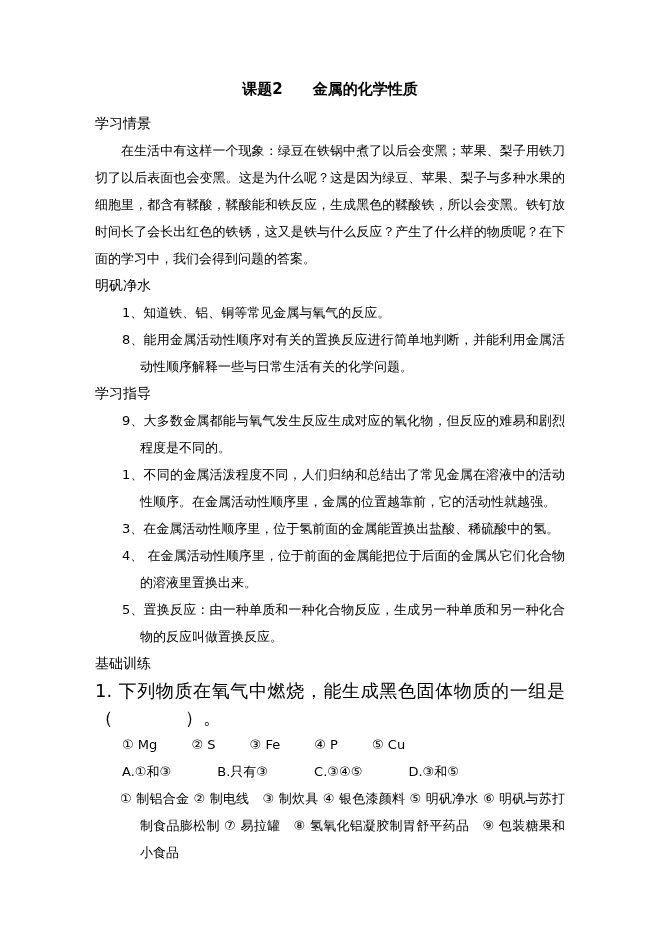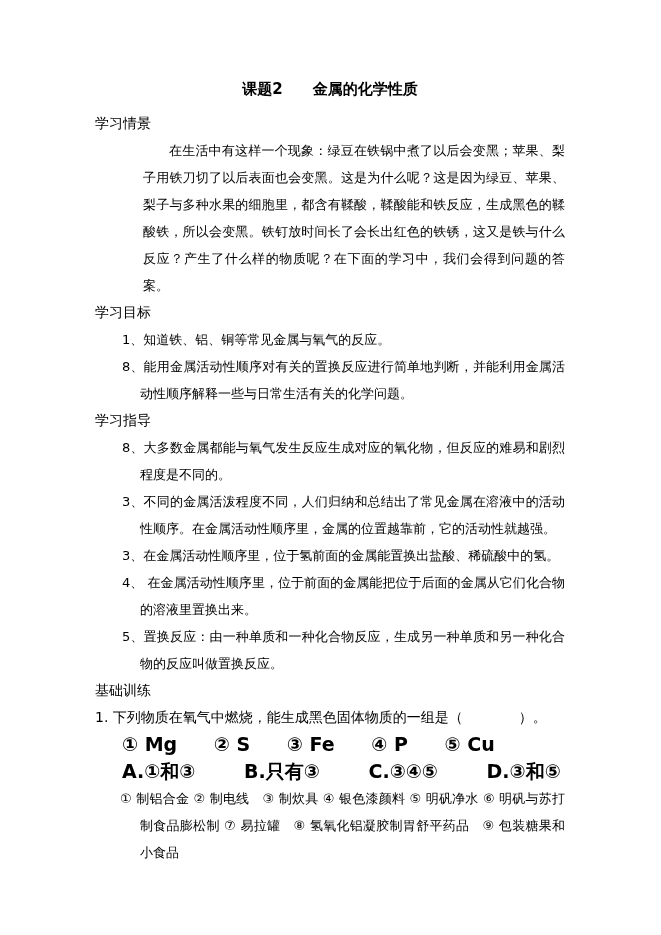--- a/index.html
+++ b/index.html
@@ -34,40 +34,38 @@
     line-height: 27px;
   }
   p {
     margin: 0;
   }
   .para {
     font-size: 13px;
     line-height: 27px;
     text-align: justify;
     text-indent: 2em;
-    margin-left: 48px;
   }
   .item {
     font-size: 13px;
     line-height: 27px;
     text-align: justify;
     padding-left: 45px;
     text-indent: -18px;
   }
   .qstem {
-    font-size: 14px;
+    font-size: 18px;
     line-height: 27px;
     text-align: justify;
   }
   .row {
-    font-size: 19px;
+    font-size: 13px;
     line-height: 27px;
     padding-left: 27px;
     white-space: nowrap;
-    font-weight: bold;
   }
   .choice {
     display: inline-block;
     margin-right: 30px;
   }
   .option {
     display: inline-block;
     margin-right: 42px;
   }
   .q2items {
@@ -84,29 +82,29 @@
 <div class="page">
 
   <div class="title">课题2　　金属的化学性质</div>
 
   <div class="section">
     <div class="heading">学习情景</div>
     <p class="para">在生活中有这样一个现象：绿豆在铁锅中煮了以后会变黑；苹果、梨子用铁刀切了以后表面也会变黑。这是为什么呢？这是因为绿豆、苹果、梨子与多种水果的细胞里，都含有鞣酸，鞣酸能和铁反应，生成黑色的鞣酸铁，所以会变黑。铁钉放时间长了会长出红色的铁锈，这又是铁与什么反应？产生了什么样的物质呢？在下面的学习中，我们会得到问题的答案。</p>
   </div>
 
   <div class="section">
-    <div class="heading">学习目标</div>
+    <div class="heading">明矾净水</div>
     <p class="item">1、知道铁、铝、铜等常见金属与氧气的反应。</p>
     <p class="item">8、能用金属活动性顺序对有关的置换反应进行简单地判断，并能利用金属活动性顺序解释一些与日常生活有关的化学问题。</p>
   </div>
 
   <div class="section">
     <div class="heading">学习指导</div>
-    <p class="item">8、大多数金属都能与氧气发生反应生成对应的氧化物，但反应的难易和剧烈程度是不同的。</p>
-    <p class="item">3、不同的金属活泼程度不同，人们归纳和总结出了常见金属在溶液中的活动性顺序。在金属活动性顺序里，金属的位置越靠前，它的活动性就越强。</p>
+    <p class="item">9、大多数金属都能与氧气发生反应生成对应的氧化物，但反应的难易和剧烈程度是不同的。</p>
+    <p class="item">1、不同的金属活泼程度不同，人们归纳和总结出了常见金属在溶液中的活动性顺序。在金属活动性顺序里，金属的位置越靠前，它的活动性就越强。</p>
     <p class="item">3、在金属活动性顺序里，位于氢前面的金属能置换出盐酸、稀硫酸中的氢。</p>
     <p class="item">4、 在金属活动性顺序里，位于前面的金属能把位于后面的金属从它们化合物的溶液里置换出来。</p>
     <p class="item">5、置换反应：由一种单质和一种化合物反应，生成另一种单质和另一种化合物的反应叫做置换反应。</p>
   </div>
 
   <div class="section">
     <div class="heading">基础训练</div>
 
     <p class="qstem">1. 下列物质在氧气中燃烧，能生成黑色固体物质的一组是（　　　　）。</p>
 

